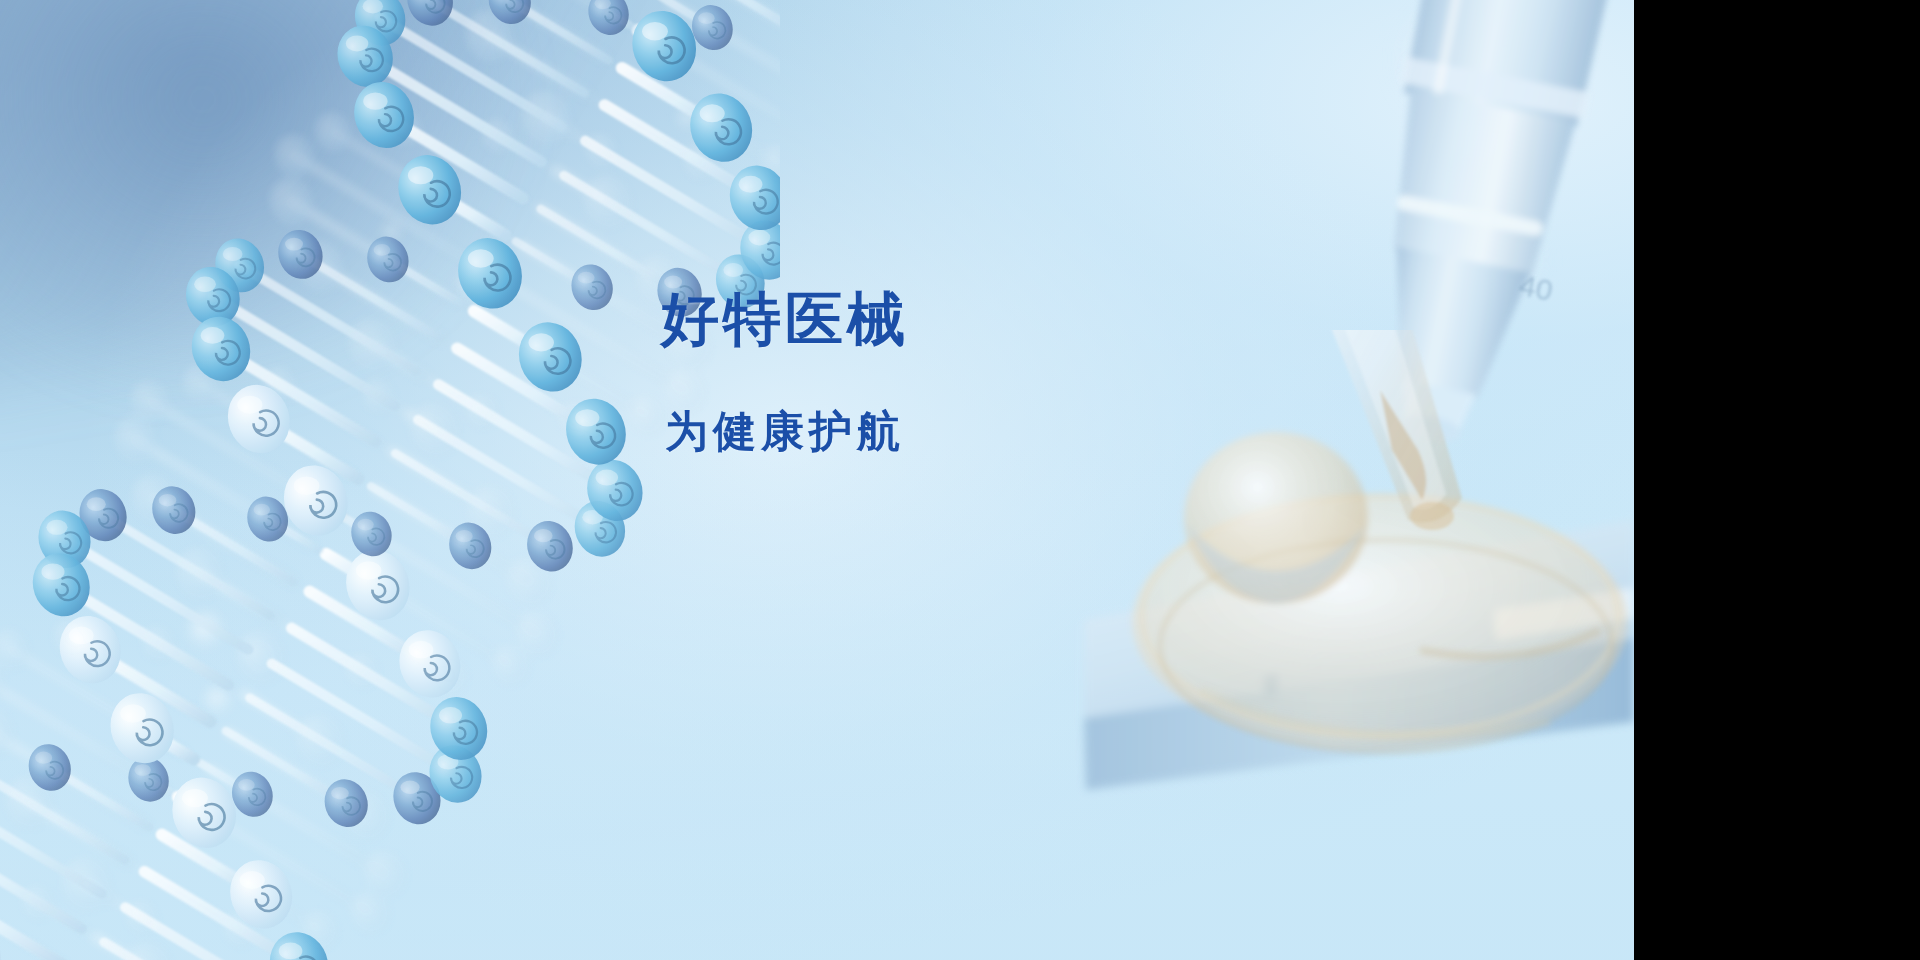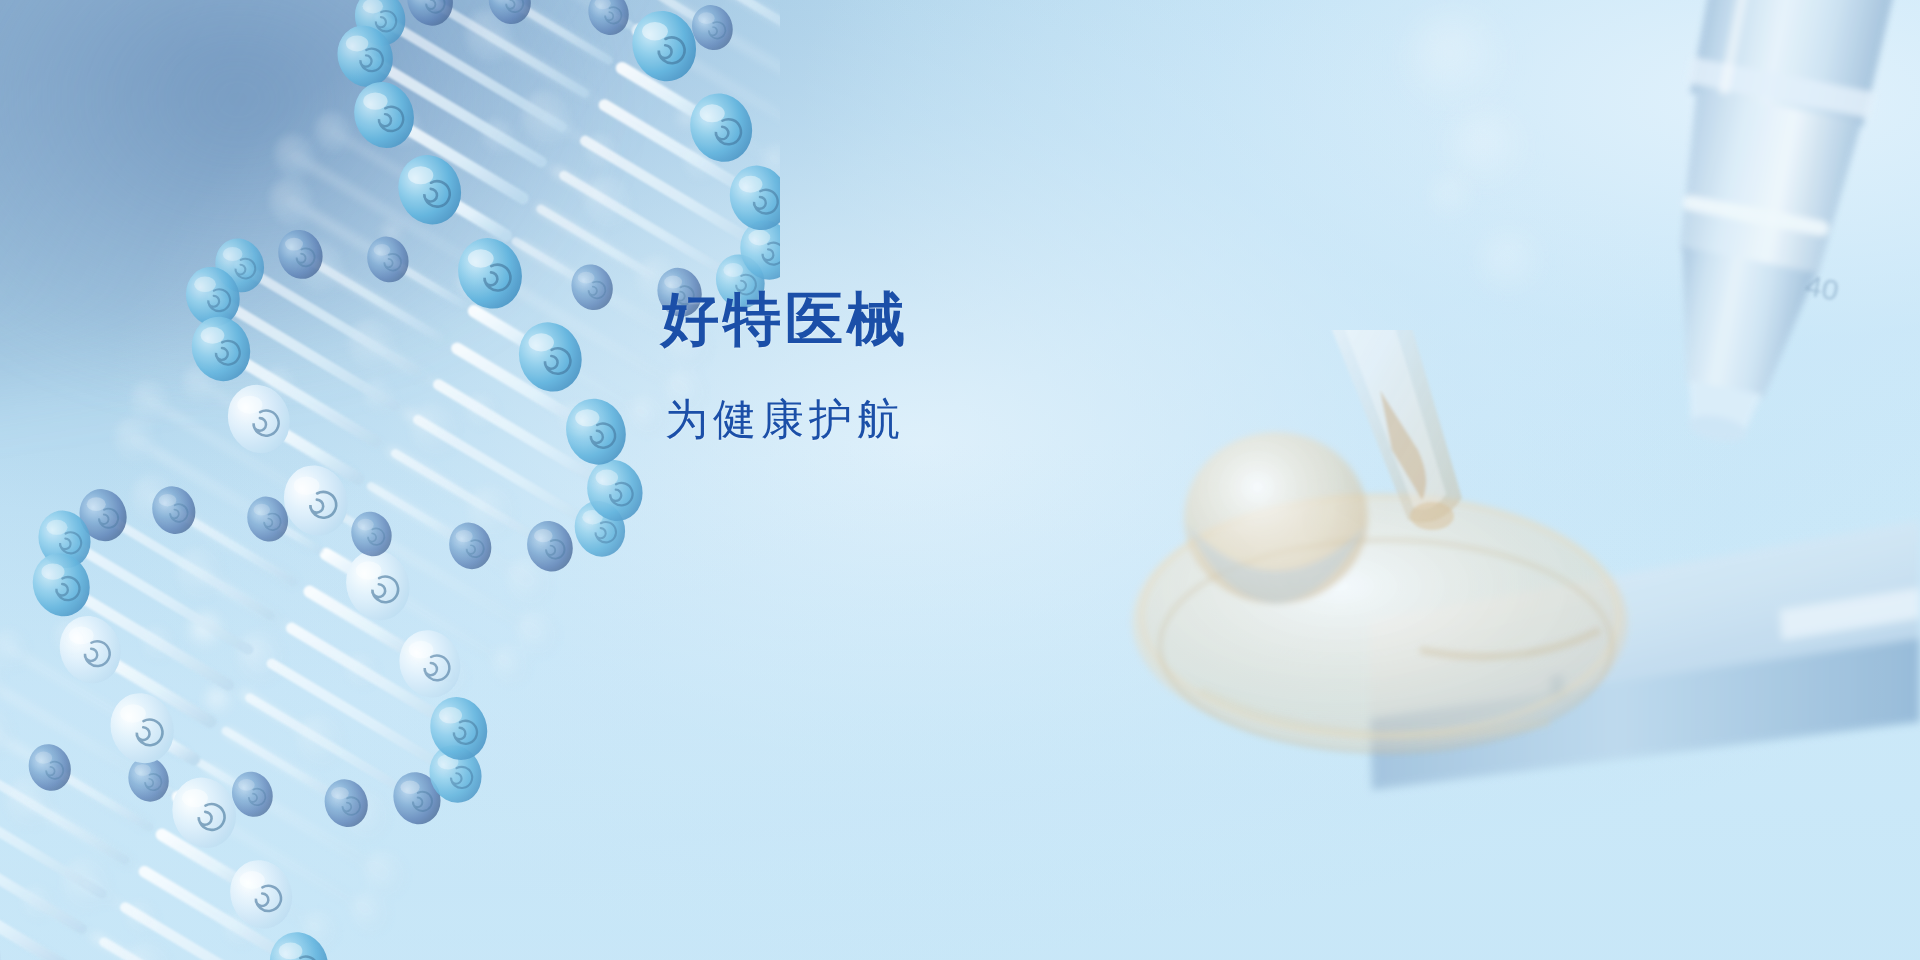--- a/index.html
+++ b/index.html
@@ -3,21 +3,21 @@
 <meta charset="utf-8">
 <title>Banner</title>
 <style>
   html, body {
     margin: 0;
     padding: 0;
     background: #000;
   }
   #stage {
     position: relative;
-    width: 1920px;
+    width: 1634px;
     height: 960px;
     overflow: hidden;
     font-family: "Liberation Sans", "DejaVu Sans", sans-serif;
     background: #fef9c3;
   }
 
   
   .bg-base {
     position: absolute; inset: 0;
     background:
@@ -85,24 +85,24 @@
   .subline {
     margin: 0;
     padding-top: 34px;
     font-size: 40px;
     font-weight: 400;
     letter-spacing: 5px;
     color: #2a5cb4;
     line-height: 1.3;
   }
   .tagline {
-    margin: 4px;
+    margin: 16px;
     padding-top: 36px;
     font-size: 43px;
-    font-weight: 400;
+    font-weight: 700;
     letter-spacing: 5px;
     color: #1b4fa8;
     line-height: 1.25;
     text-shadow: 0 1px 2px rgba(255,255,255,.3);
   }
 </style>
 </head>
 <body>
 
 <div id="stage">

